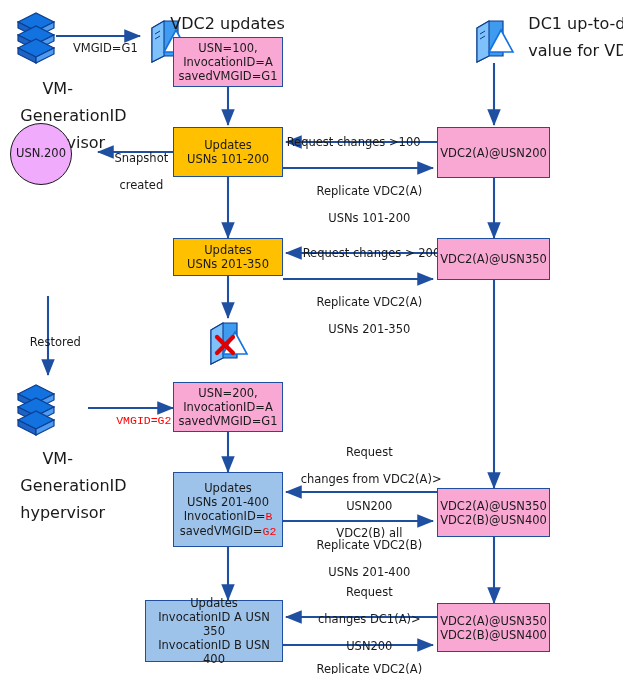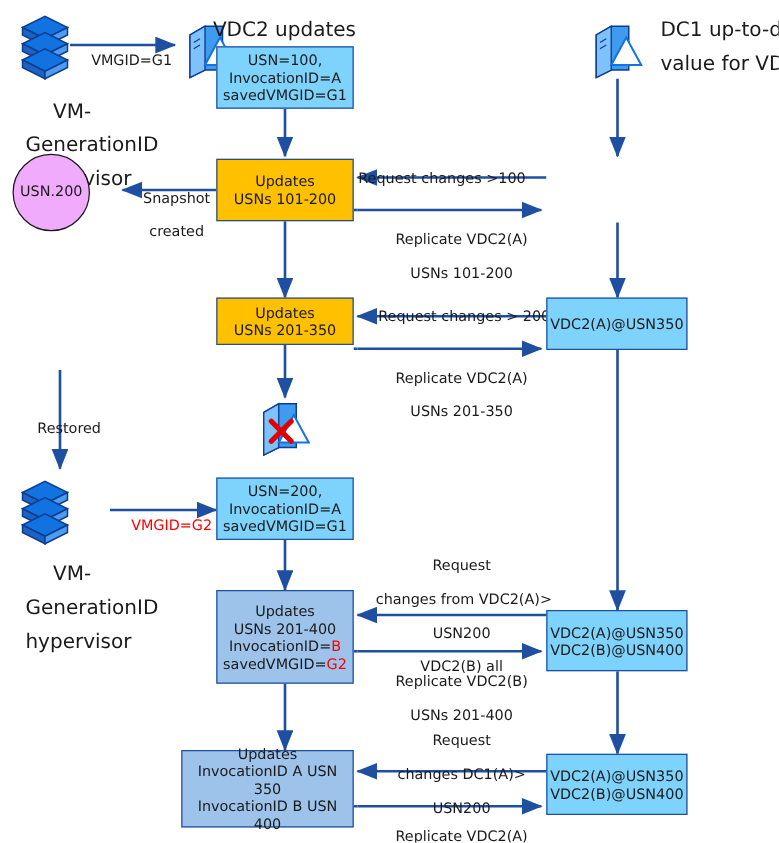--- a/index.html
+++ b/index.html
@@ -6,27 +6,27 @@
   body{
     width:623px;height:674px;position:relative;overflow:hidden;
     font-family:"DejaVu Sans","Liberation Sans",sans-serif;
     color:#000000;
   }
   #stage{position:absolute;left:0;top:0;width:623px;height:674px;}
   .lbl{position:absolute;font-size:11.5px;line-height:13.5px;text-align:center;color:#1a1a1a;white-space:pre;}
   .box{position:absolute;box-sizing:border-box;border:1.4px solid #1F4FA0;
        display:flex;align-items:center;justify-content:center;text-align:center;
        font-size:11.5px;line-height:14px;color:#1a1a1a;}
-  .box.white{background:#7dd3fc;}
+  .box.white{background:#f9a8d4;}
   .box.orange{background:#FFC000;border-color:#1F4FA0;}
   .box.blue{background:#9DC3EB;border-color:#1F4FA0;}
   .circle{position:absolute;box-sizing:border-box;border:1.3px solid #1a1a1a;border-radius:50%;
           background:#f0abfc;display:flex;align-items:center;justify-content:center;
           text-align:center;font-size:11.5px;line-height:13.5px;color:#1a1a1a;}
-  .red{color:#FF0000;}
+  .red{color:#FF0000;font-family:Liberation Mono, monospace;}
   svg.wires{position:absolute;left:0;top:0;width:623px;height:674px;overflow:visible;}
   .icon{position:absolute;}
   .cap{position:absolute;font-size:16px;line-height:13.5px;text-align:center;color:#1a1a1a;white-space:pre;}
 </style>
 </head>
 <body>
 
 <div id="stage">
 
   <svg class="wires" viewBox="0 0 623 674">
@@ -283,20 +283,25 @@
   </div>
 
   <div class="box blue" style="left:145px;top:600px;width:138px;height:62px;">
     <div>
       <span>Updates</span><br>
       <span>InvocationID A USN 350</span><br>
       <span>InvocationID B USN 400</span>
     </div>
   </div>
 
+  <div class="box white" style="left:437px;top:127px;width:113px;height:51px;">
+    <div>
+      <span>VDC2(A)@USN200</span>
+    </div>
+  </div>
 
   <div class="box white" style="left:437px;top:238px;width:113px;height:42px;">
     <div>
       <span>VDC2(A)@USN350</span>
     </div>
   </div>
 
   <div class="box white" style="left:437px;top:488px;width:113px;height:49px;">
     <div>
       <span>VDC2(A)@USN350</span><br>

